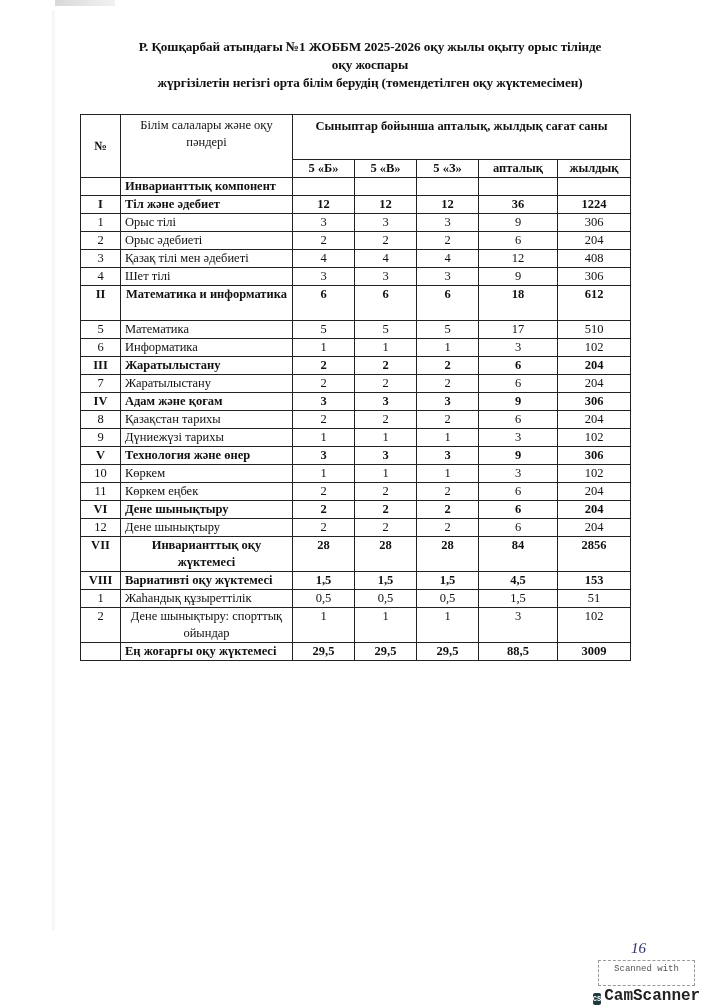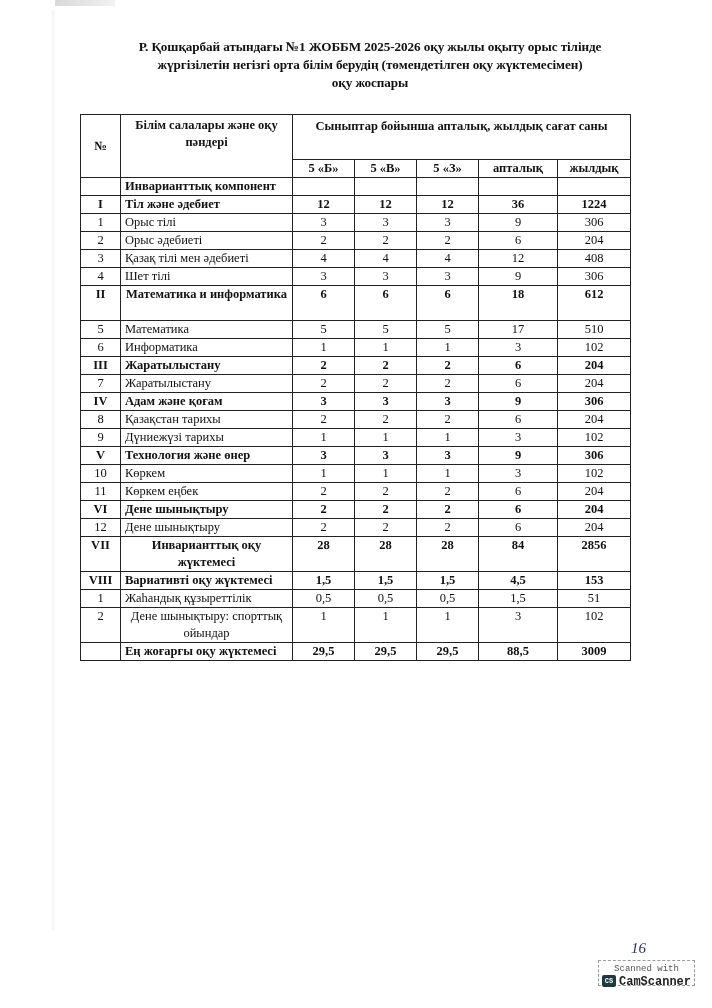--- a/index.html
+++ b/index.html
@@ -28,50 +28,50 @@
   table.plan td {
     border: 1px solid #222; padding: 0 4px; height: 17px; line-height: 17px; vertical-align: top;
   }
   td.no { text-align: center; width: 31px; padding: 0; }
   td.subj { width: 163px; text-align: left; padding-left: 6px; }
   td.num { text-align: center; width: 53px; padding: 0; }
   td.num.week { width: 70px; }
   td.num.year { width: 64px; }
   tr.bold td { font-weight: bold; }
   tr.tall td { height: 34px; text-align: center; }
-  .hdr-subj { text-align: center !important; font-weight: bold; vertical-align: top; padding-top: 2px !important; height: 44px !important; }
+  .hdr-subj { text-align: center !important; font-weight: normal; vertical-align: top; padding-top: 2px !important; height: 44px !important; }
   .hdr-no { font-weight: bold; vertical-align: middle !important; }
   .hdr-group { text-align: center; font-weight: bold; padding-top: 2px !important; }
   .hdr-cls { font-weight: bold; text-align: center; }
   .page-num {
     position: absolute; left: 631px; top: 932px; font-style: italic; font-size: 15px; color: #2a2f6a; margin-top: 8px;
   }
   .camscanner {
     position: absolute; left: 598px; top: 960px; width: 97px; height: 26px;
     border: 1px dashed #9a9a9a; box-sizing: border-box; text-align: center;
     font-family: Liberation Mono, monospace;
   }
   .cs-top { font-size: 9px; color: #555; margin-top: 3px; }
-  .cs-bottom { display: flex; align-items: flex-start; justify-content: center; margin-top: 1px; }
+  .cs-bottom { display: flex; align-items: flex-end; justify-content: center; margin-top: 13px; }
   .cs-logo {
     width: 14px; height: 12px; background: #1f3a3f; color: #fff; font-size: 7px; font-weight: bold;
     border-radius: 2px; line-height: 12px; margin-right: 3px;
   }
-  .cs-name { font-size: 12px; color: #222; font-weight: bold; }
+  .cs-name { font-size: 16px; color: #222; font-weight: bold; }
 </style>
 </head>
 <body>
 
 <div class="scan-edge"></div>
 <div class="left-shadow"></div>
 
 <div class="title">
   <div>Р. Қошқарбай атындағы №1 ЖОББМ 2025-2026 оқу жылы оқыту  орыс  тілінде</div>
+  <div>оқу жоспары</div>
   <div>жүргізілетін негізгі орта  білім берудің  (төмендетілген оқу жүктемесімен)</div>
-  <div>оқу жоспары</div>
 </div>
 
 <table class="plan">
   <tbody id="tbody">
     <tr>
       <td class="no hdr-no" rowspan="2">№</td>
       <td class="subj hdr-subj" rowspan="2">Білім салалары және оқу пәндері</td>
       <td class="hdr-group" colspan="5" style="height:42px;line-height:18px;margin-left:44px;">Сыныптар бойынша апталық, жылдық сағат саны</td>
     </tr>
     <tr>

